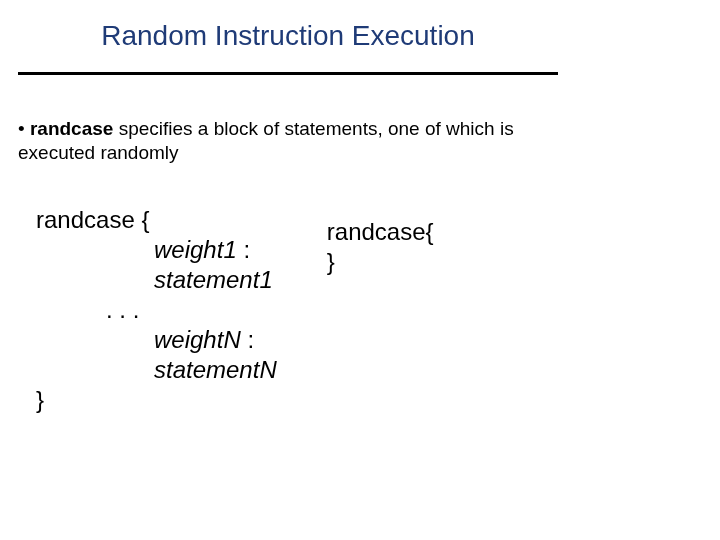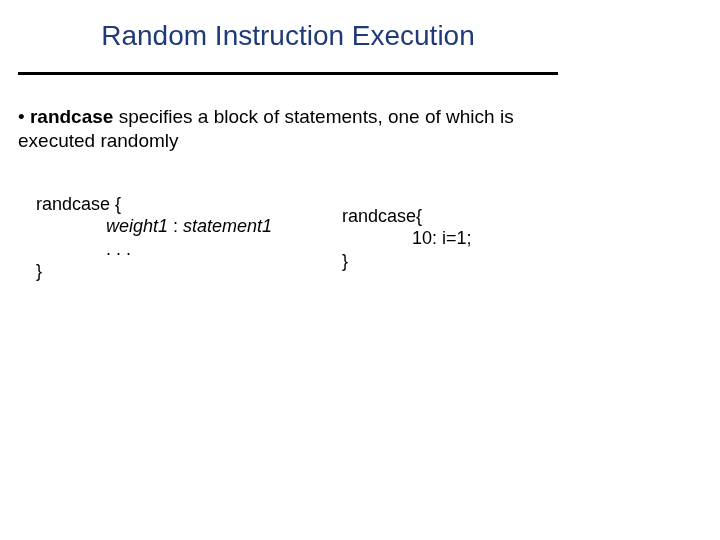--- a/index.html
+++ b/index.html
@@ -29,27 +29,27 @@
     border-top: 3px solid #000;
     margin: 10px 18px 0 18px;
   }
   .body {
     padding: 30px 18px 0 18px;
     font-size: 19px;
     line-height: 1.25;
   }
   .bullet {
     margin-bottom: 40px;
+    margin-top: 12px;
   }
   .bold { font-weight: bold; }
-  .italic { font-style: italic; }
+  .italic { font-style: italic; margin-left: 48px; }
   .cols {
     display: flex;
-    justify-content: space-between;
-    font-size: 18px;
+    font-size: 24px;
   }
   .col-left {
     flex: 0 0 52%;
     padding-left: 18px;
   }
   .col-right {
     flex: 0 0 40%;
     padding-left: 10px;
     margin-top: 12px;
   }
@@ -72,25 +72,27 @@
     </div>
 
     <div class="cols">
 
       <div class="col-left">
         <div>randcase {</div>
         <div class="indent">
           <span class="italic">weight1</span><span> : </span><span class="italic">statement1</span>
         </div>
         <div class="indent">. . .</div>
+        <div class="indent">
+          <span class="italic">weightN</span><span> : </span><span class="italic">statementN</span>
+        </div>
         <div>}</div>
       </div>
 
       <div class="col-right">
         <div>randcase{</div>
-        <div class="indent">10: i=1;</div>
         <div>}</div>
       </div>
 
     </div>
 
   </div>
 </div>
 
 </body></html>

